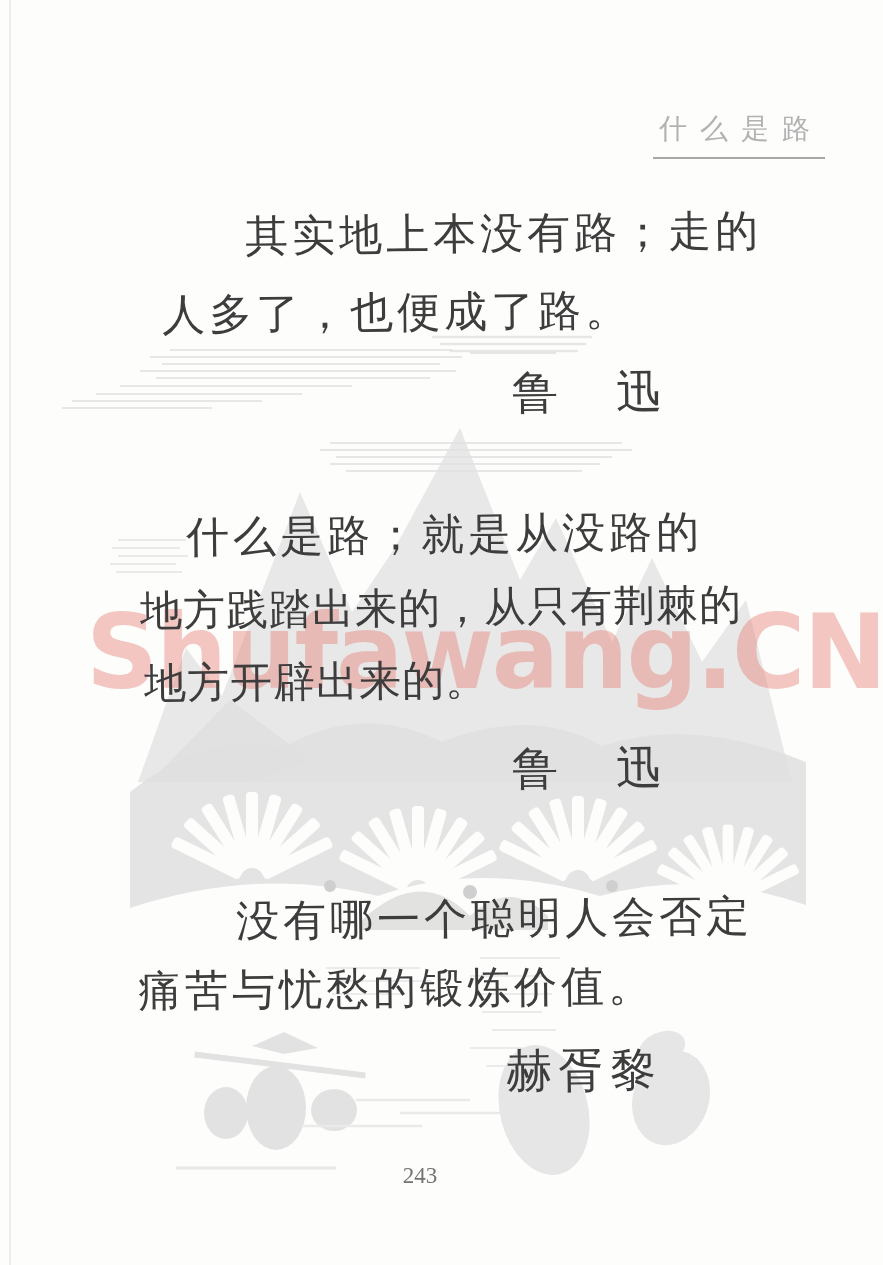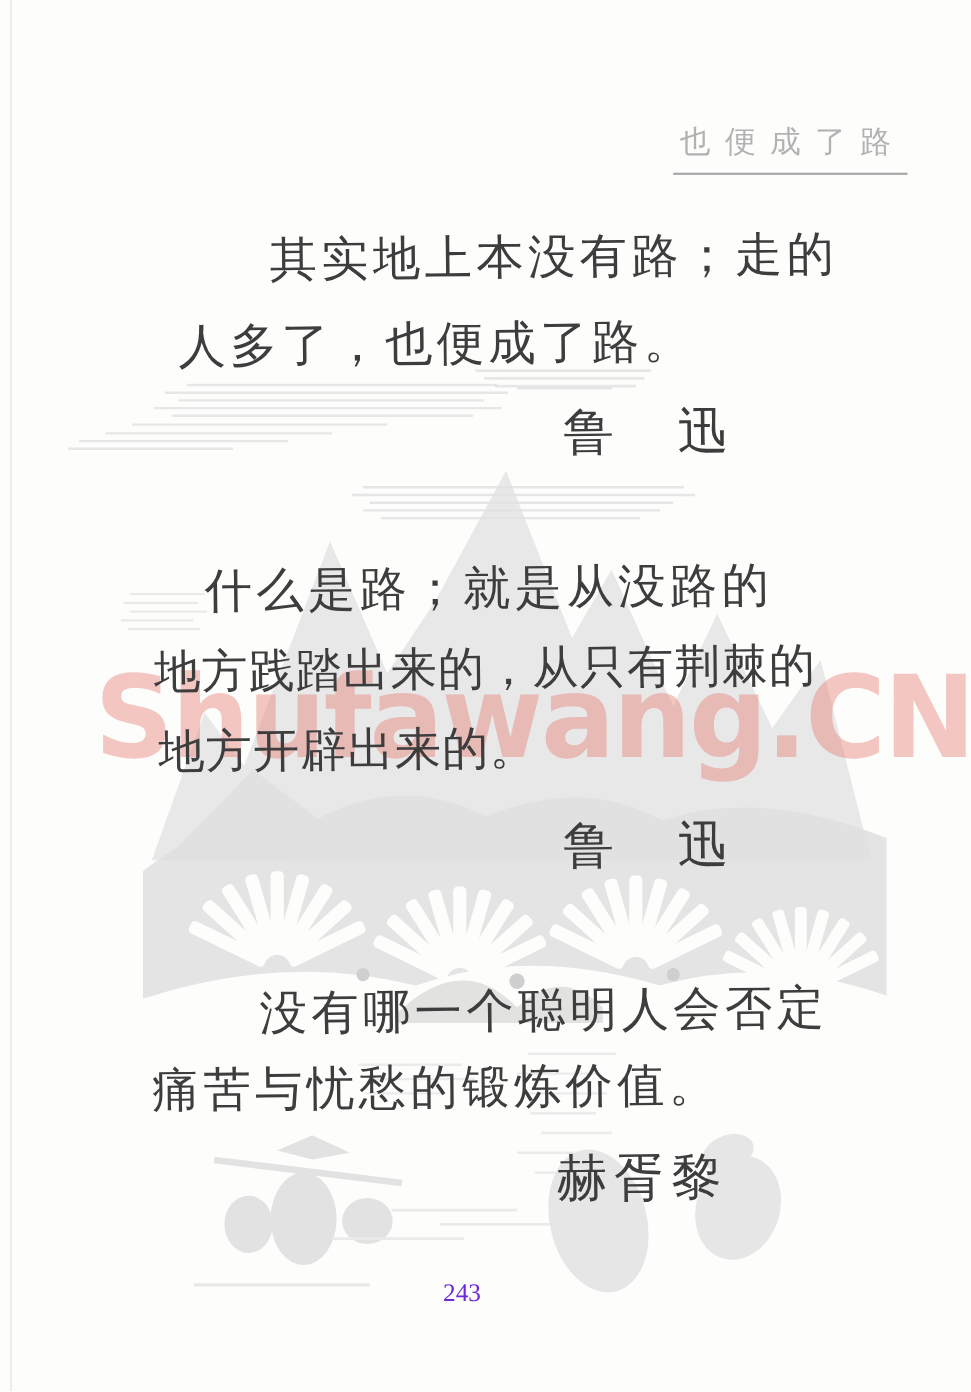--- a/index.html
+++ b/index.html
@@ -41,21 +41,21 @@
     white-space:nowrap;
     transform:rotate(-0.6deg);
   }
   .q-line{font-size:43px;letter-spacing:4px;}
   .q2-line{font-size:42px;letter-spacing:1px;}
   .author{font-size:46px;letter-spacing:6px;}
   .page-number{
     position:absolute;left:375px;top:1163px;width:90px;z-index:3;
     text-align:center;
     font-family:"Liberation Serif", serif;
-    font-size:23px;color:#6d28d9;
+    font-size:23px;color:#737373;
   }
 </style>
 </head>
 <body>
 
 <div class="page">
 
   <div class="scan-edge"></div>
 
   <svg class="bg-art" width="883" height="1265" viewBox="0 0 883 1265">
@@ -186,21 +186,21 @@
 
     <g fill="#e6e6e6">
       <ellipse cx="544" cy="1110" rx="44" ry="66" transform="rotate(-14 544 1110)"></ellipse>
       <ellipse cx="671" cy="1098" rx="38" ry="48" transform="rotate(18 671 1098)"></ellipse>
       <ellipse cx="662" cy="1048" rx="24" ry="16" transform="rotate(-20 662 1048)"></ellipse>
     </g>
   </svg>
 
   <div class="watermark">Shufawang.CN</div>
 
-  <div class="header">也便成了路</div>
+  <div class="header">什么是路</div>
 
   <div class="hand q-line" style="left:245px;top:205px;">其实地上本没有路；走的</div>
   <div class="hand q-line" style="left:162px;top:284px;">人多了，也便成了路。</div>
   <div class="hand author" style="left:512px;top:362px;">鲁　迅</div>
 
   <div class="hand q-line" style="left:186px;top:506px;">什么是路；就是从没路的</div>
   <div class="hand q2-line" style="left:140px;top:580px;">地方践踏出来的，从只有荆棘的</div>
   <div class="hand q2-line" style="left:144px;top:654px;">地方开辟出来的。</div>
   <div class="hand author" style="left:512px;top:738px;">鲁　迅</div>
 

